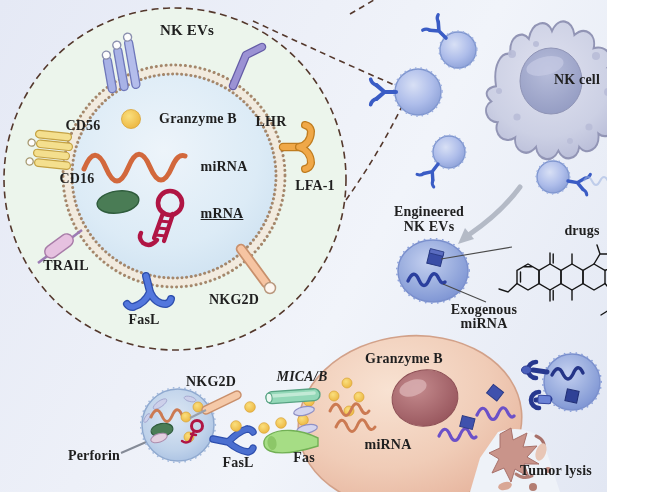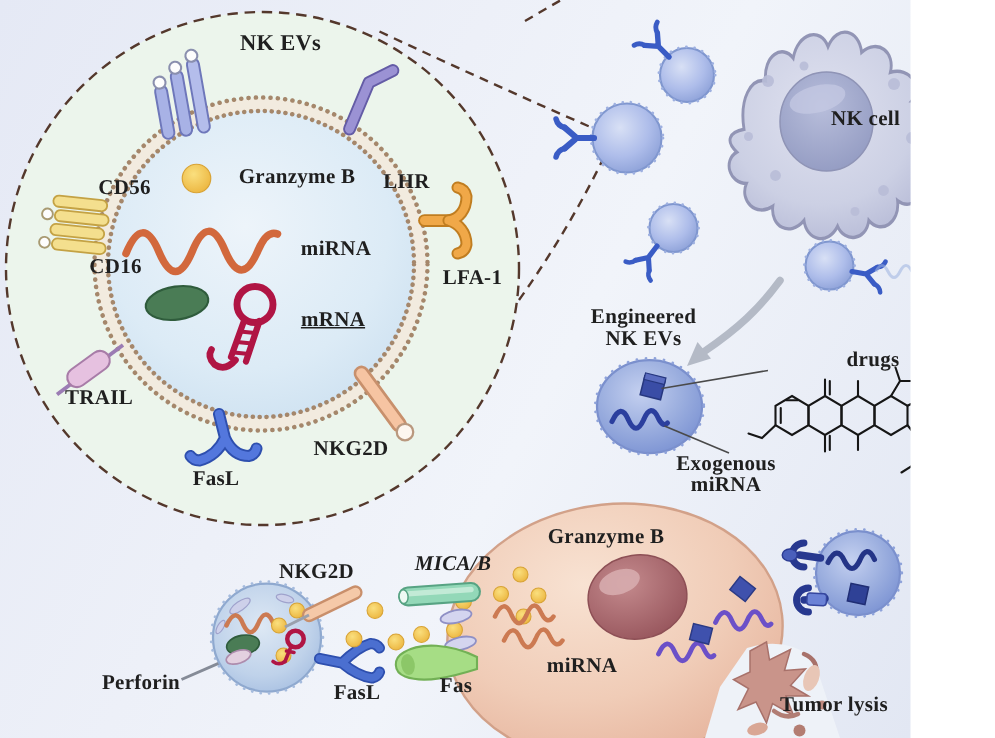--- a/index.html
+++ b/index.html
@@ -329,21 +329,21 @@
 <span class="lbl" style="left:33px;top:179px;margin-left:44px;">CD16</span>
 <span class="lbl" style="left:224px;top:167px;">miRNA</span>
 <span class="lbl" style="left:315px;top:186px;">LFA-1</span>
 <span class="lbl" style="left:222px;top:214px;text-decoration:underline;">mRNA</span>
 <span class="lbl" style="left:66px;top:266px;">TRAIL</span>
 <span class="lbl" style="left:234px;top:300px;">NKG2D</span>
 <span class="lbl" style="left:144px;top:320px;">FasL</span>
 <span class="lbl" style="left:577px;top:80px;">NK cell</span>
 <span class="lbl" style="left:429px;top:212px;">Engineered</span>
 <span class="lbl" style="left:429px;top:227px;">NK EVs</span>
-<span class="lbl" style="left:582px;top:241px;">drugs</span>
+<span class="lbl" style="left:582px;top:231px;">drugs</span>
 <span class="lbl" style="left:484px;top:310px;">Exogenous</span>
 <span class="lbl" style="left:484px;top:324px;">miRNA</span>
 <span class="lbl" style="left:211px;top:382px;">NKG2D</span>
 <span class="lbl" style="left:94px;top:456px;">Perforin</span>
 <span class="lbl" style="left:238px;top:463px;">FasL</span>
 <span class="lbl" style="left:302px;top:377px;font-style:italic;">MICA/B</span>
 <span class="lbl" style="left:304px;top:458px;">Fas</span>
 <span class="lbl" style="left:404px;top:359px;">Granzyme B</span>
 <span class="lbl" style="left:388px;top:445px;">miRNA</span>
 <span class="lbl" style="left:556px;top:471px;">Tumor lysis</span>

